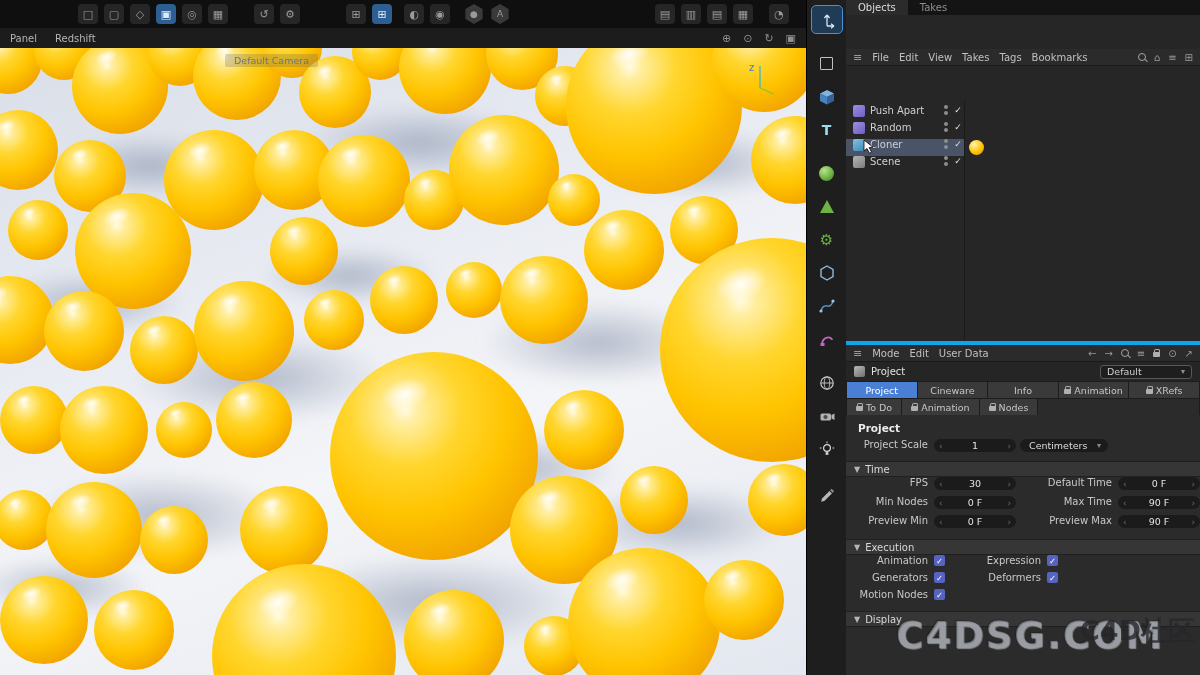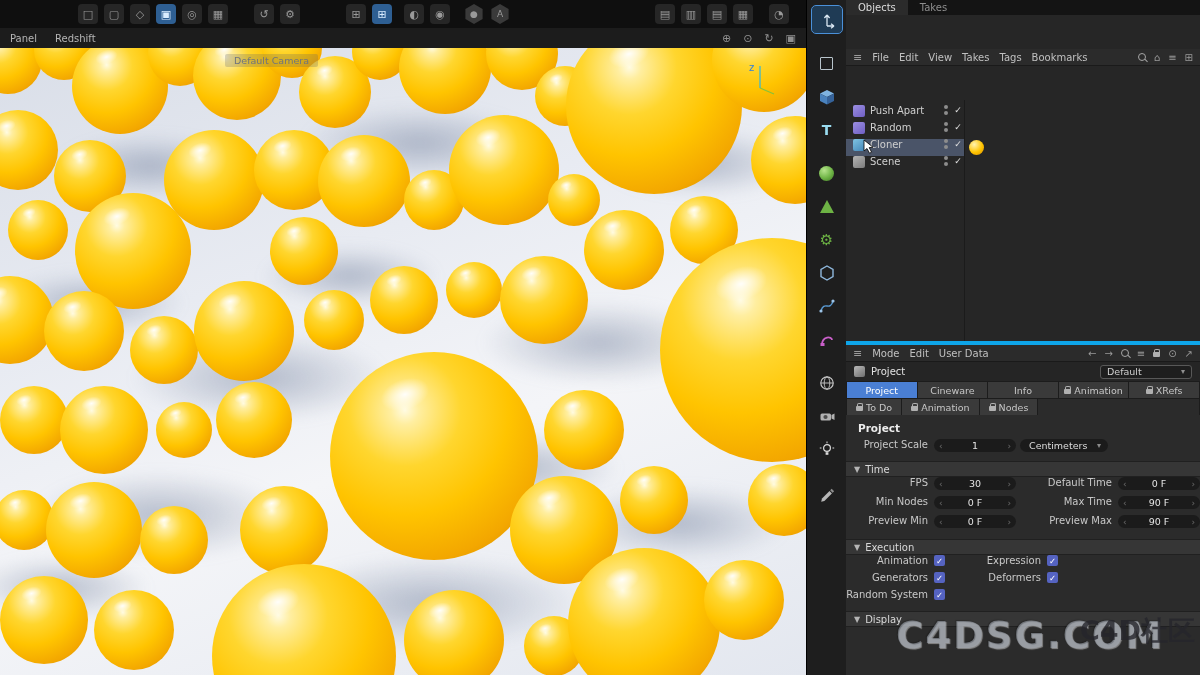--- a/index.html
+++ b/index.html
@@ -543,21 +543,21 @@
         <span class="fl2">Expression</span>
         <span class="cb">✓</span>
       </div>
       <div class="field-row" style="height:17px">
         <span class="fl1">Generators</span>
         <span class="cb">✓</span>
         <span class="fl2">Deformers</span>
         <span class="cb">✓</span>
       </div>
       <div class="field-row" style="height:17px">
-        <span class="fl1">Random System</span>
+        <span class="fl1">Motion Nodes</span>
         <span class="cb">✓</span>
       </div>
 
       <div class="sec-header mt">
         <span class="sec-caret">▼</span>
         <span>Display</span>
       </div>
     </div>
   </div>
 

